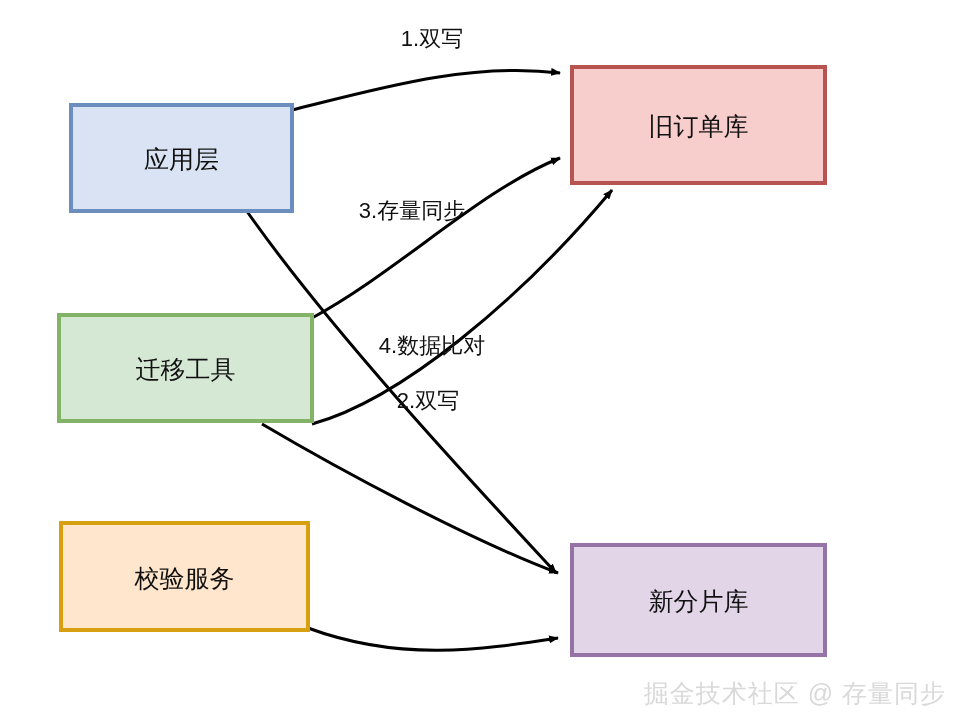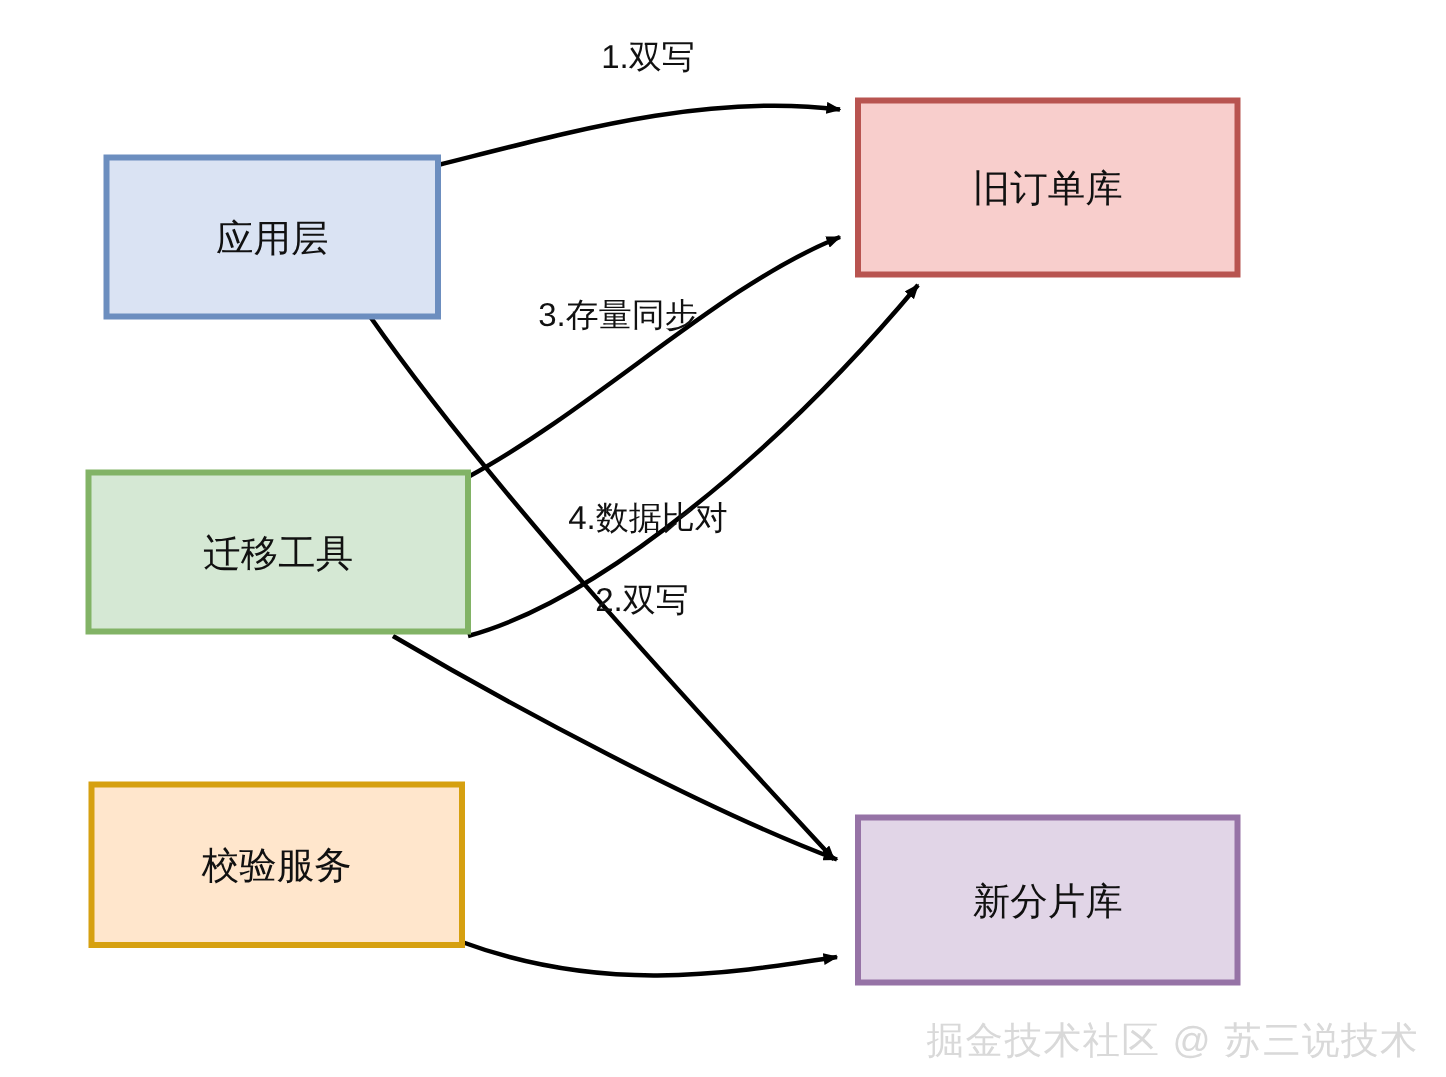--- a/index.html
+++ b/index.html
@@ -98,15 +98,15 @@
         </g>
       </g>
     <g id="edge-labels-layer">
         <text class="edge-label" x="432" y="38">1.双写</text>
         <text class="edge-label" x="428" y="400">2.双写</text>
         <text class="edge-label" x="412" y="210">3.存量同步</text>
         <text class="edge-label" x="432" y="345">4.数据比对</text>
       </g>
   </svg>
 
-  <div class="watermark" style="color: rgb(217, 217, 217);">掘金技术社区 @ 苏三说技术</div>
+  <div class="watermark" style="color: rgb(217, 217, 217);">掘金技术社区 @ 存量同步</div>
 
 </div>
 
 </body></html>

